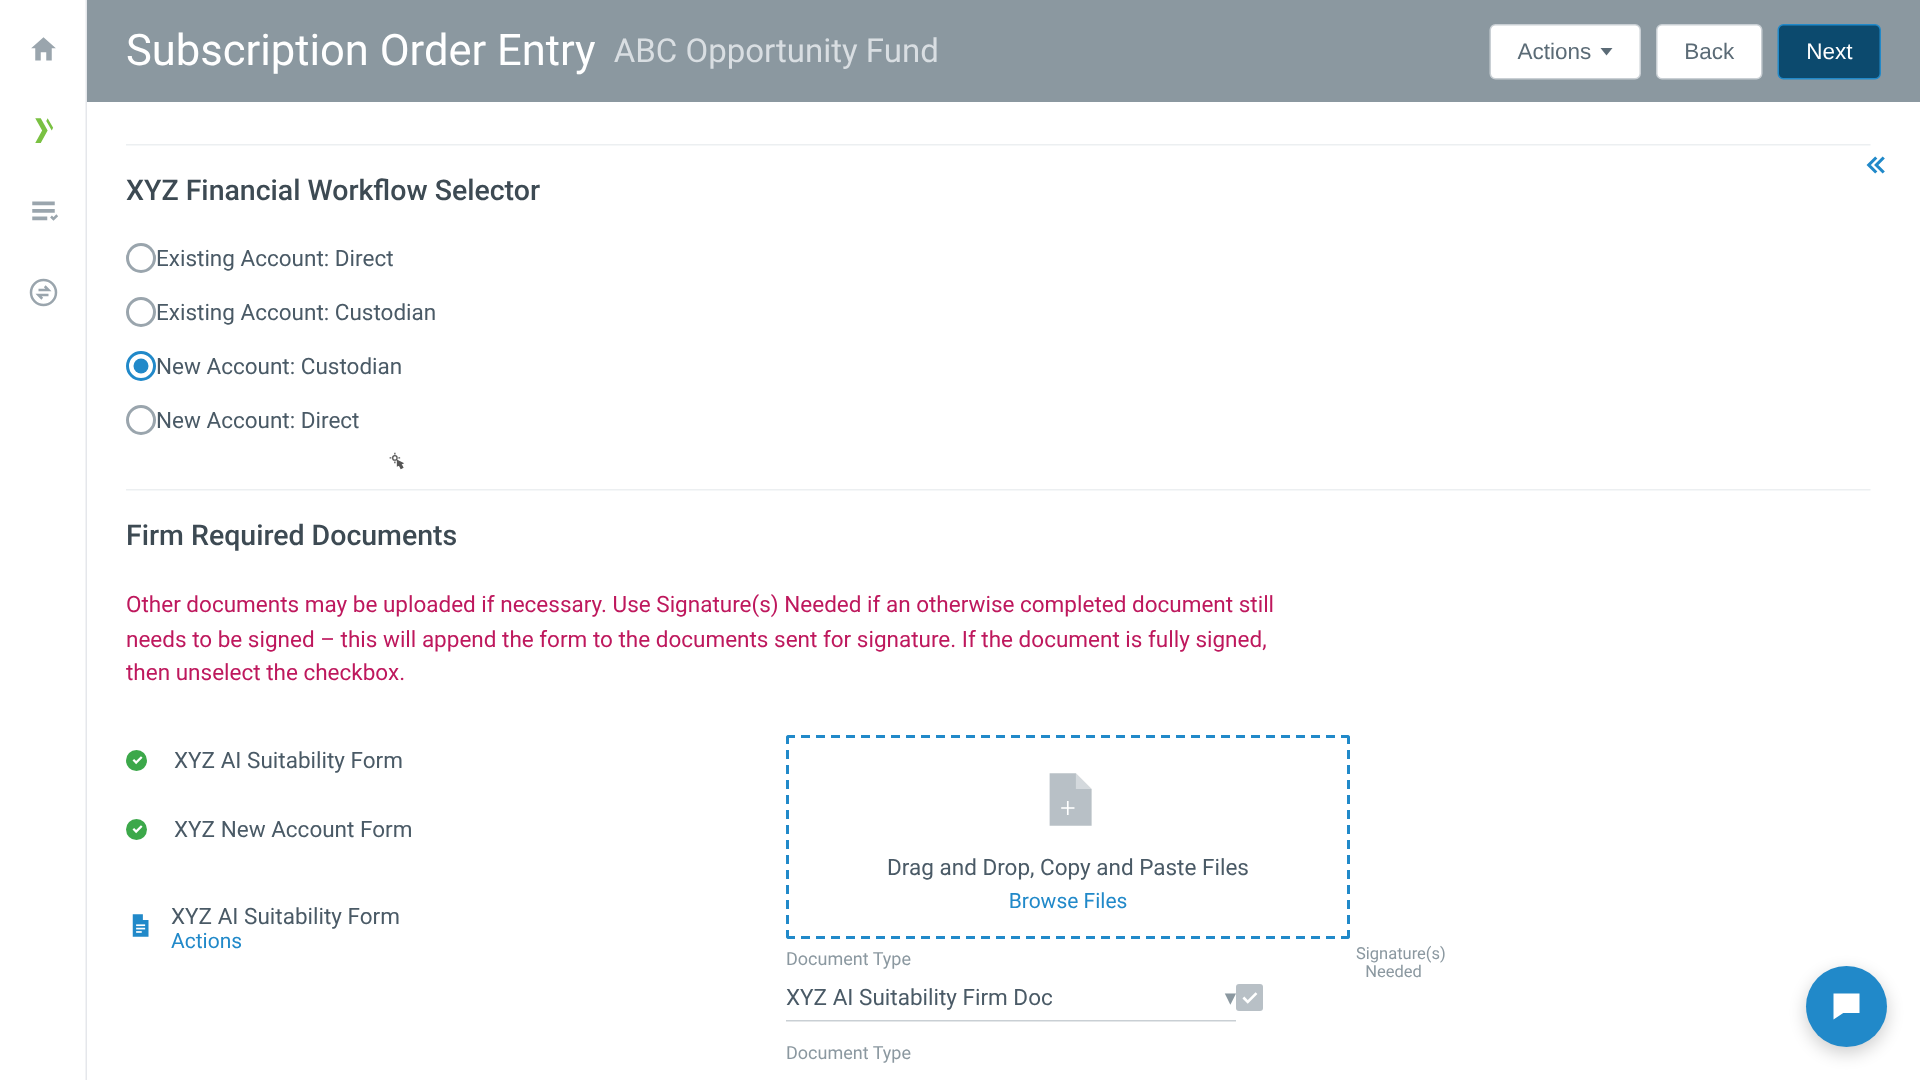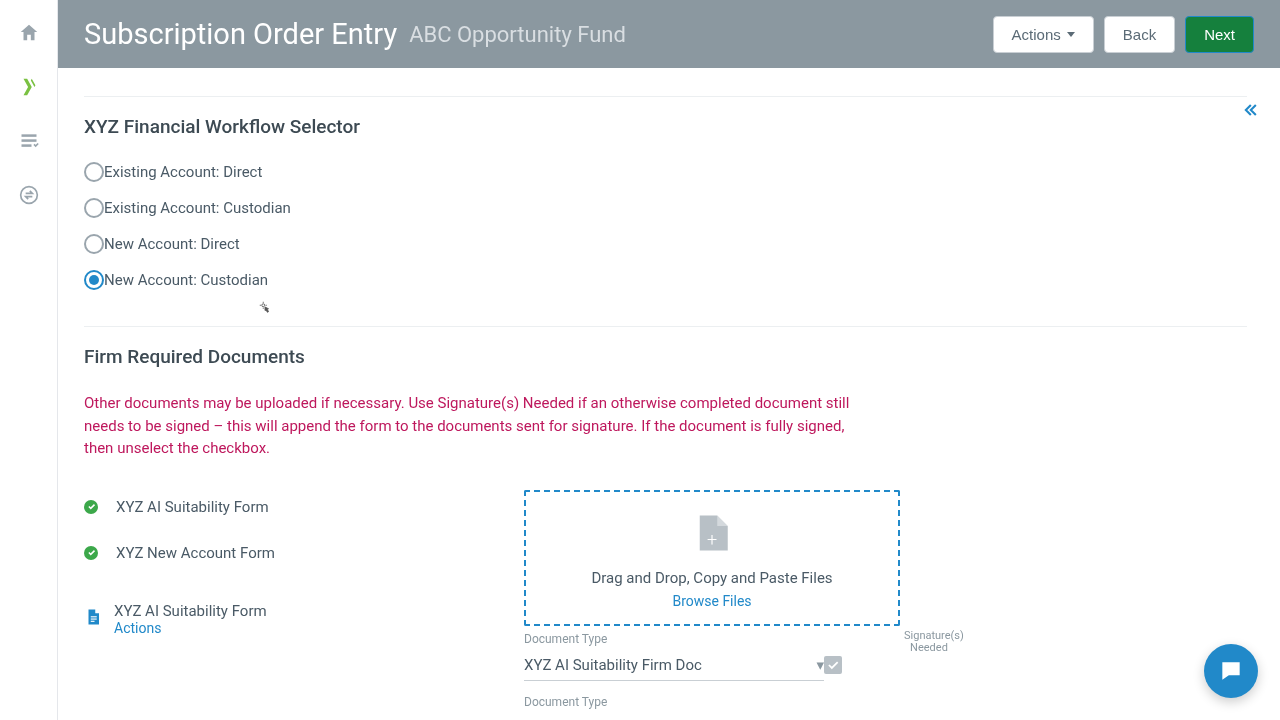--- a/index.html
+++ b/index.html
@@ -27,21 +27,21 @@
   display: flex;
   align-items: center;
   padding: 0 26px;
   color: #fff;
 }
 .header-title { font-size: 29px; font-weight: 400; color: #fff; }
 .header-subtitle { font-size: 22px; font-weight: 400; color: #d9dee2; margin-left: 12px; }
 .header-actions { margin-left: auto; display: flex; gap: 10px; }
 
 .btn { border: 1px solid #c9cfd4; background: #fff; color: #5b6b76; padding: 9px 18px; border-radius: 4px; font-size: 15px; cursor: pointer; display: inline-flex; align-items: center; gap: 6px; }
-.btn-next { background: #15803d; border-color: #2189c9; color: #fff; }
+.btn-next { background: #0c4a6e; border-color: #2189c9; color: #fff; }
 
 .caret-down { width: 0; height: 0; border-left: 4px solid transparent; border-right: 4px solid transparent; border-top: 5px solid #5b6b76; }
 
 .collapse-handle {
   position: absolute;
   right: 20px;
   top: 100px;
   color: #2189c9;
   cursor: pointer;
 }
@@ -176,26 +176,26 @@
       <div class="radio-list">
         <div class="radio-row">
           <span class="radio-circle"></span>
           <span class="radio-label">Existing Account: Direct</span>
         </div>
         <div class="radio-row">
           <span class="radio-circle"></span>
           <span class="radio-label">Existing Account: Custodian</span>
         </div>
         <div class="radio-row">
+          <span class="radio-circle selected"></span>
+          <span class="radio-label">New Account: Custodian</span>
+        </div>
+        <div class="radio-row">
           <span class="radio-circle"></span>
           <span class="radio-label">New Account: Direct</span>
-        </div>
-        <div class="radio-row">
-          <span class="radio-circle selected"></span>
-          <span class="radio-label">New Account: Custodian</span>
         </div>
       </div>
 
       <div class="cursor-spot">
         <svg width="14" height="14" viewBox="0 0 24 24" fill="none" stroke="#555" stroke-width="1.5">
             <path d="M9 3v2M9 13v2M3 9h2M13 9h2"></path>
             <circle cx="9" cy="9" r="2.5"></circle>
             <path d="M12 12l6 3-2 1 2 4-2 1-2-4-2 1z" fill="#555"></path>
           </svg>
       </div>

